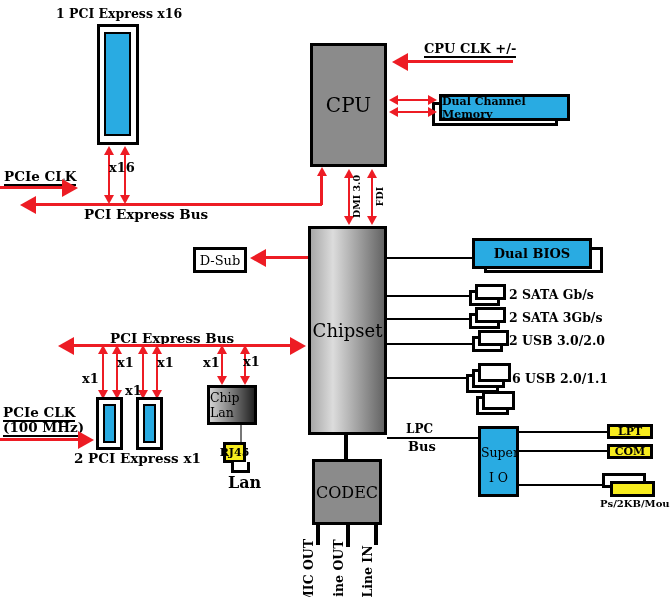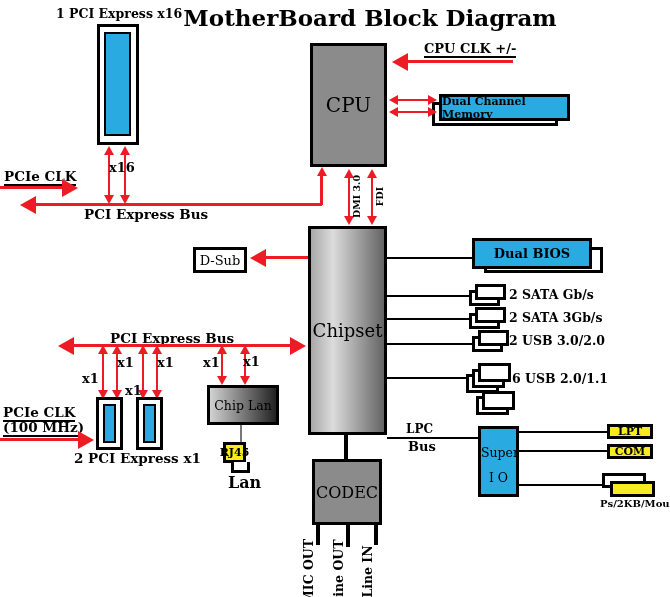--- a/index.html
+++ b/index.html
@@ -35,21 +35,20 @@
   .ul{border-bottom:2px solid #000;padding-bottom:0px;text-align:right;}
   .rot{transform:rotate(-90deg);}
   .grad-chipset{background:linear-gradient(to right,#a8a8a8,#dcdcdc 30%,#646464);}
   .grad-lan{background:linear-gradient(to right,#d2d2d2,#222);}
 </style>
 </head>
 <body>
 
 <div id="canvas">
 
-  <div class="lbl ctr" style="left:70px;top:4px;width:600px;font-size:23px;">MotherBoard Block Diagram</div>
 
   <div class="lbl ctr" style="left:56px;top:6px;width:120px;font-size:12.5px;">1 PCI Express x16</div>
   <div class="box white" style="left:97px;top:24px;width:42px;height:121px;"></div>
   <div class="abs" style="left:104px;top:32px;width:27px;height:104px;border:2px solid #000;background:#29abe2;"></div>
   <div class="rv a-up a-dn" style="left:108px;top:155px;height:40px;"></div>
   <div class="rv a-up a-dn" style="left:124px;top:155px;height:40px;"></div>
   <div class="lbl" style="left:109px;top:160px;font-size:13px;">x16</div>
 
   <div class="lbl ul" style="left:4px;top:168px;font-size:13.5px;">PCIe CLK</div>
   <div class="rh h-r" style="left:0px;top:186px;width:62px;"></div>
@@ -136,21 +135,21 @@
   <div class="lbl ul" style="left:3px;top:404px;font-size:13.5px;">PCIe CLK</div>
   <div class="lbl ul" style="left:3px;top:419px;font-size:13.5px;">(100 MHz)</div>
   <div class="rh h-r" style="left:0px;top:438px;width:78px;"></div>
 
   <div class="box white" style="left:96px;top:397px;width:27px;height:53px;"></div>
   <div class="abs" style="left:103px;top:404px;width:13px;height:39px;border:2px solid #000;background:#29abe2;"></div>
   <div class="box white" style="left:136px;top:397px;width:27px;height:53px;"></div>
   <div class="abs" style="left:143px;top:404px;width:13px;height:39px;border:2px solid #000;background:#29abe2;"></div>
   <div class="lbl" style="left:74px;top:450px;font-size:13.5px;">2 PCI Express x1</div>
 
-  <div class="box grad-lan blocktext" style="left:207px;top:385px;width:72px;height:40px;font-size:12.5px;">
+  <div class="box grad-lan blocktext" style="left:207px;top:385px;width:50px;height:40px;font-size:12.5px;">
     <span>Chip Lan</span>
   </div>
   <div class="abs" style="left:240px;top:425px;width:2px;height:18px;background:#777;"></div>
   <div class="box yellow blocktext" style="left:223px;top:442px;width:23px;height:21px;font-size:11px;font-weight:bold;">
     <span>RJ45</span>
   </div>
   <div class="abs white" style="left:231px;top:462px;width:19px;height:11px;border:3px solid #000;border-top:none;"></div>
   <div class="lbl" style="left:228px;top:473px;font-size:16px;">Lan</div>
 
   <div class="lineh" style="left:387px;top:437px;width:92px;"></div>

